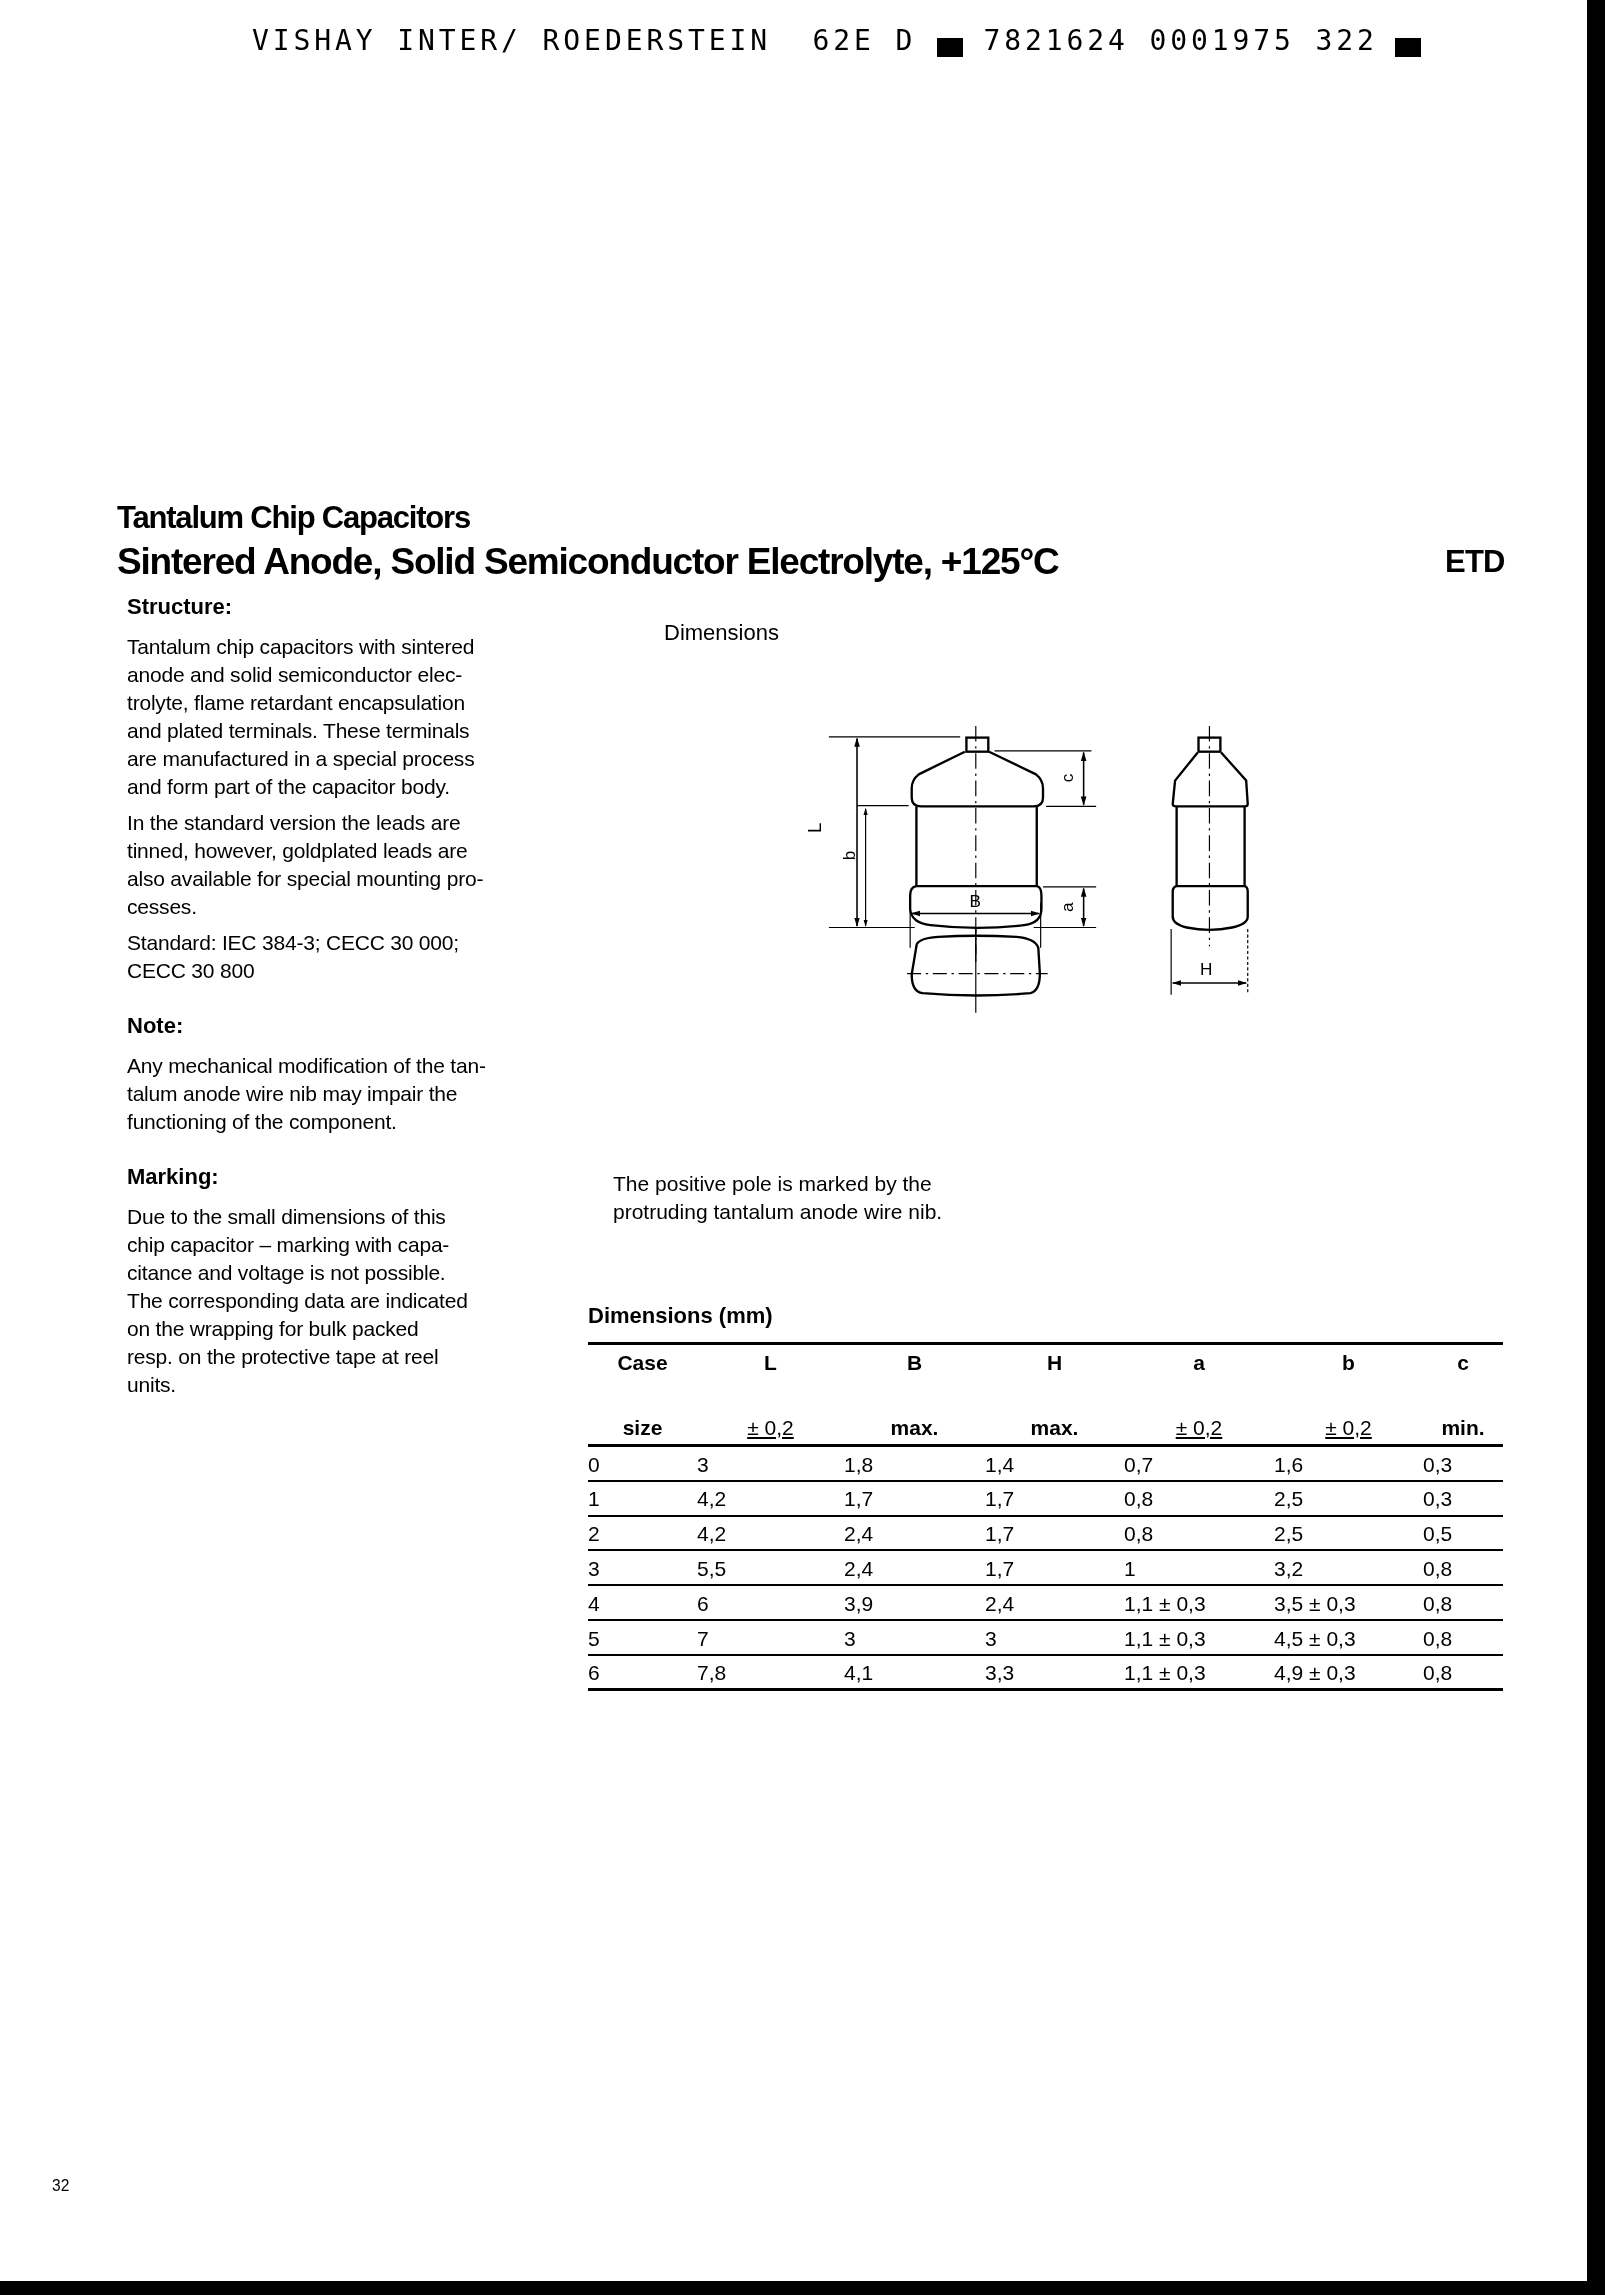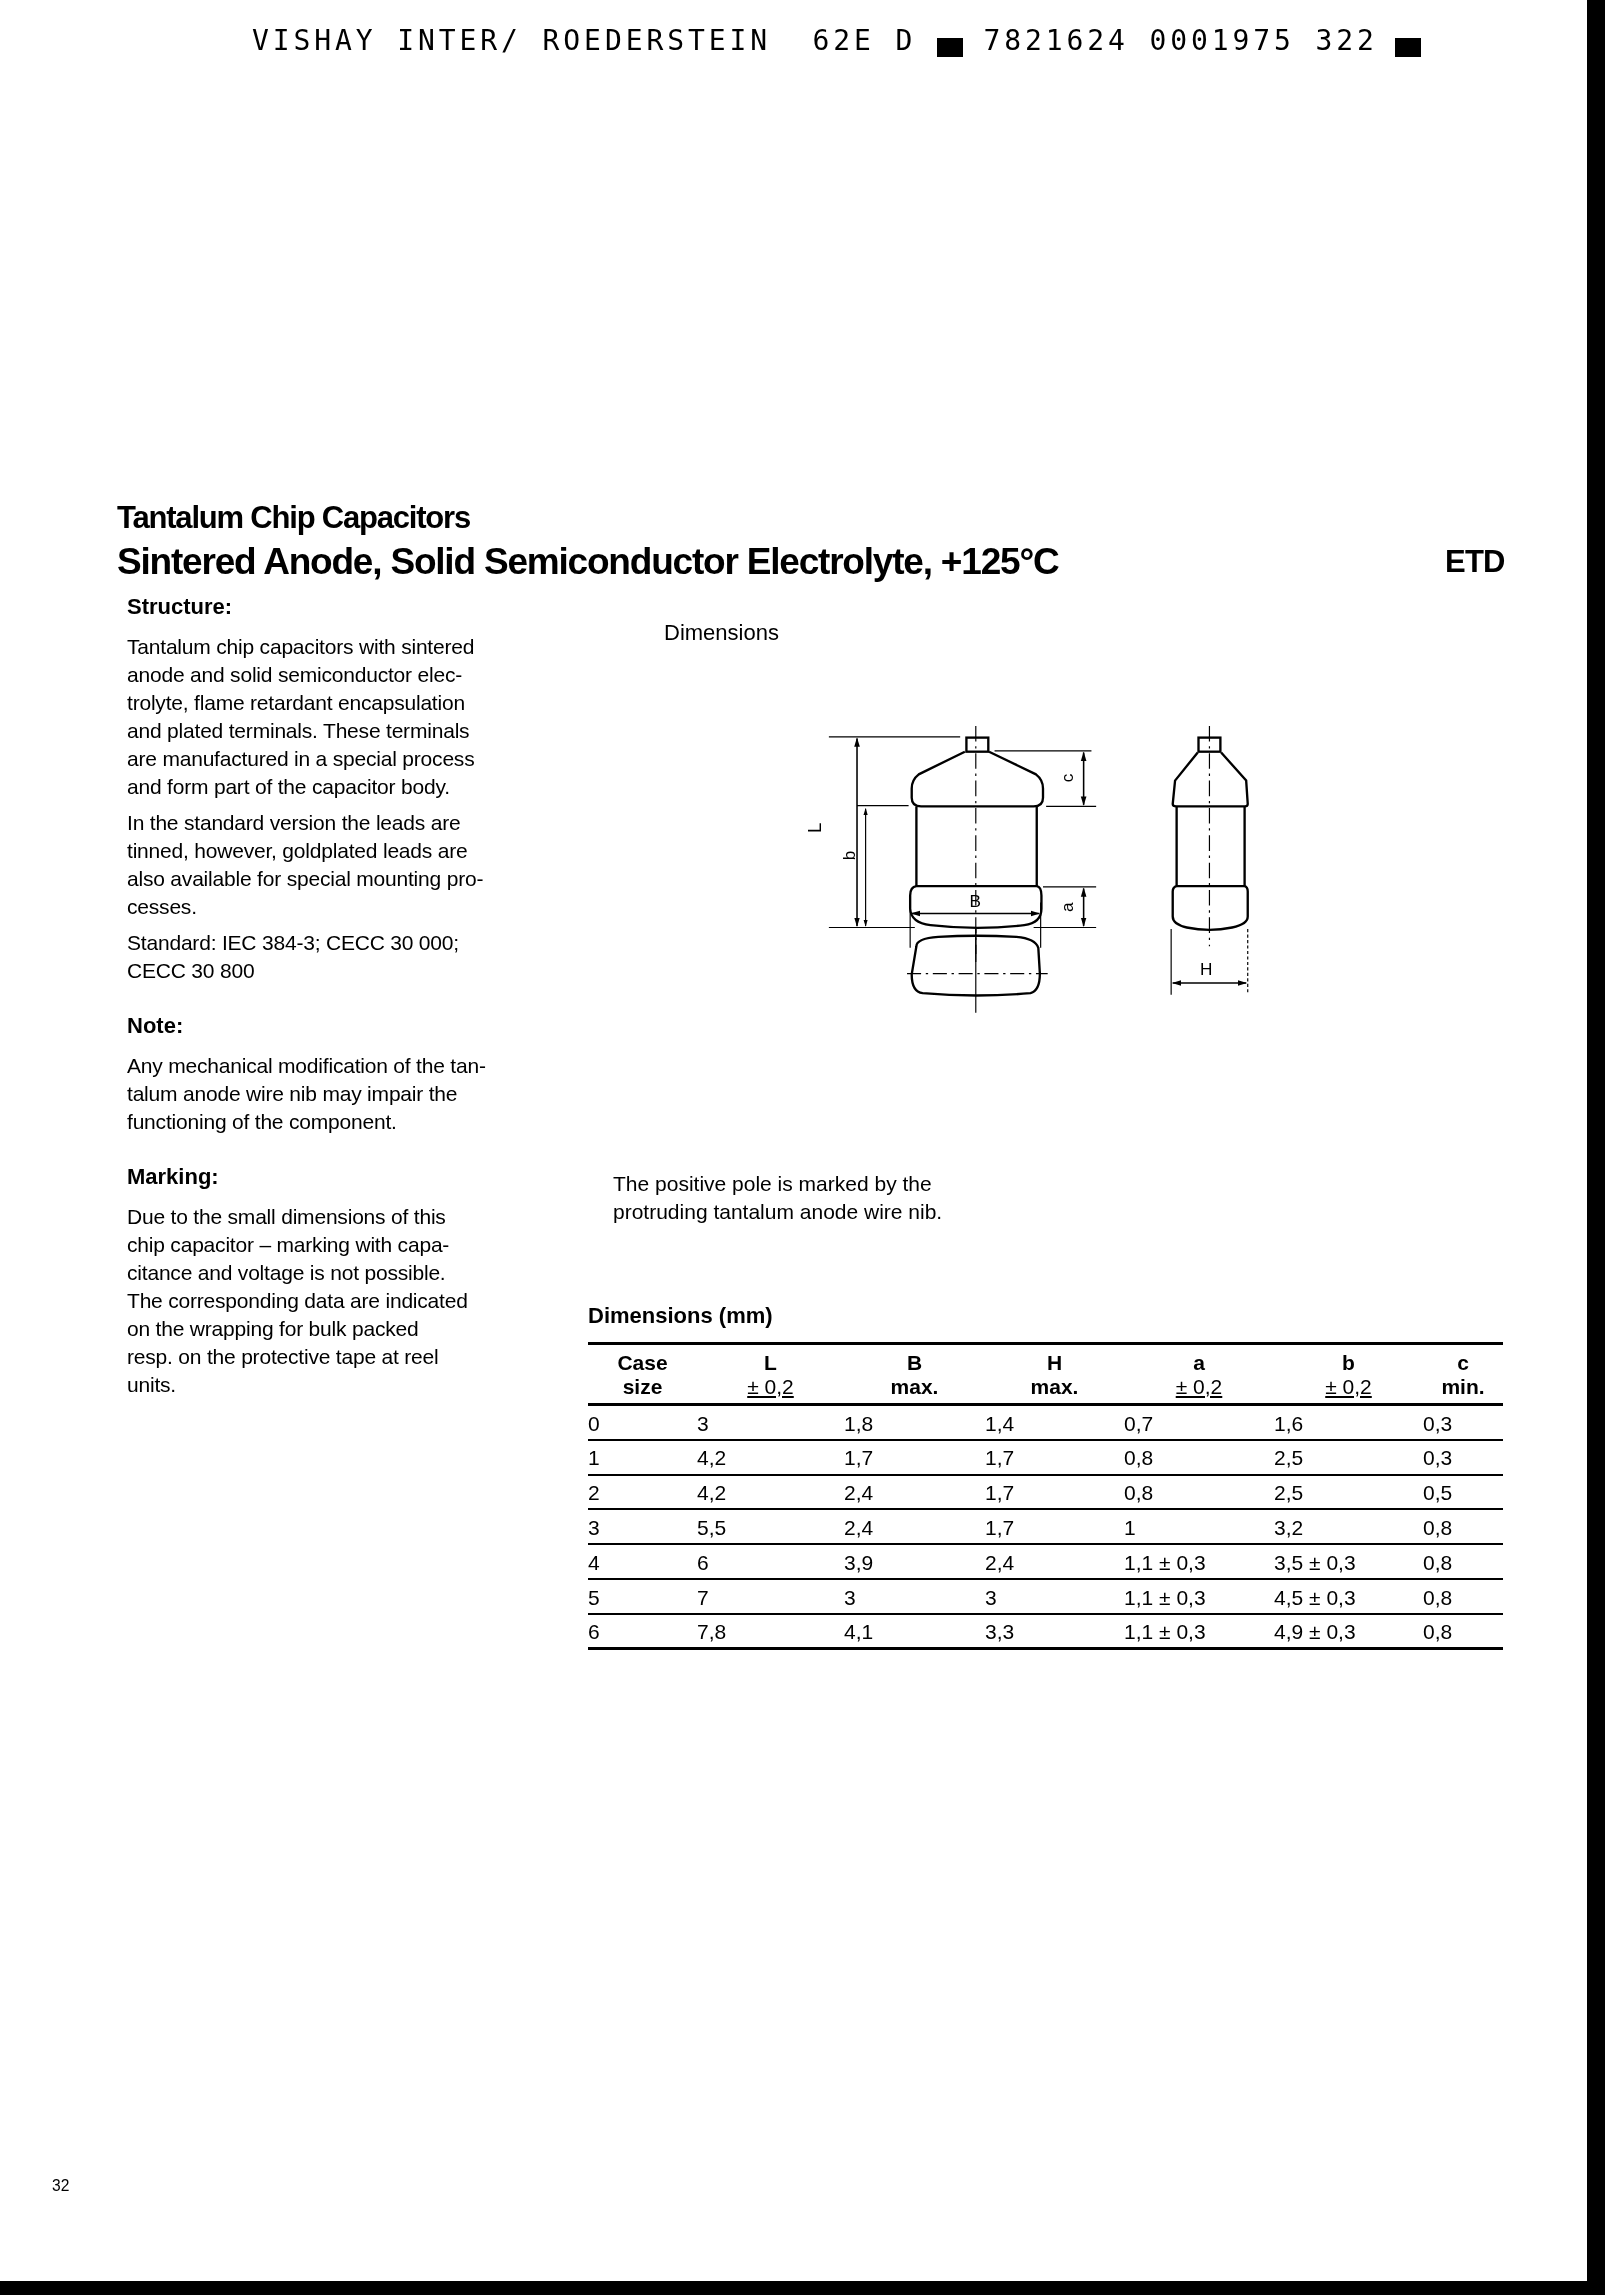--- a/index.html
+++ b/index.html
@@ -29,21 +29,21 @@
 
   .tabtitle { position: absolute; left: 588px; top: 1303px; font-size: 22px; font-weight: bold; }
   table.dims {
     position: absolute; left: 588px; top: 1342px; width: 915px;
     border-collapse: collapse; font-size: 21px;
   }
   table.dims th {
     text-align: center; vertical-align: top; font-weight: bold; line-height: 23.5px;
     padding: 6.3px 0 4.7px 0; border-top: 3.9px solid #000; border-bottom: 3.1px solid #000;
   }
-  table.dims th .sub { display: block; }
+  table.dims th .sub { display: block; margin-top: 41px; }
   table.dims th .sub.light { font-weight: normal; text-decoration: underline; }
   table.dims td {
     padding: 4.7px 0 3.1px 0; line-height: 25px; border-bottom: 2.3px solid #000;
   }
   table.dims tr:last-child td { border-bottom: 3.9px solid #000; }
   .c0 { width: 109px; } .c1 { width: 147px; } .c2 { width: 141px; } .c3 { width: 139px; }
   .c4 { width: 150px; } .c5 { width: 149px; } .c6 { width: 80px; }
 
   .pagenum { position: absolute; left: 52px; top: 2177px; font-size: 15.6px; }
   .edge-bottom { position: absolute; left: 0; top: 2281px; width: 1605px; height: 14px; background: #000; }

